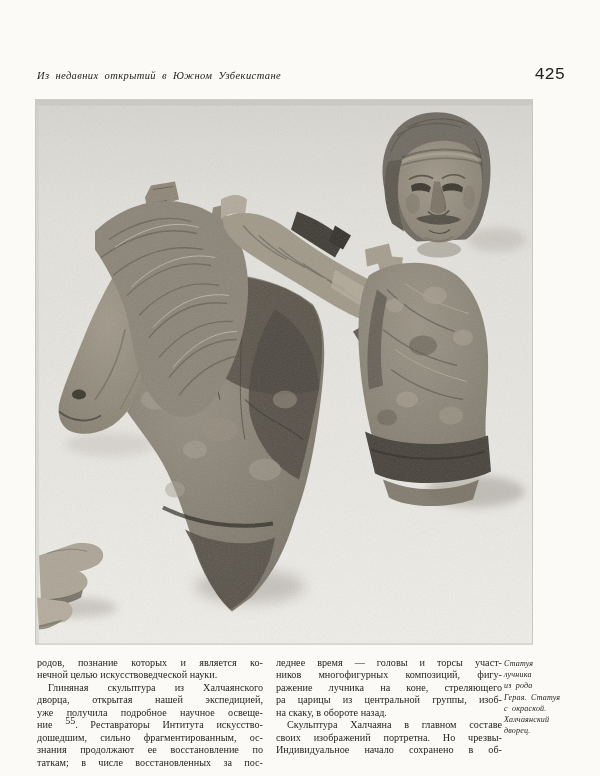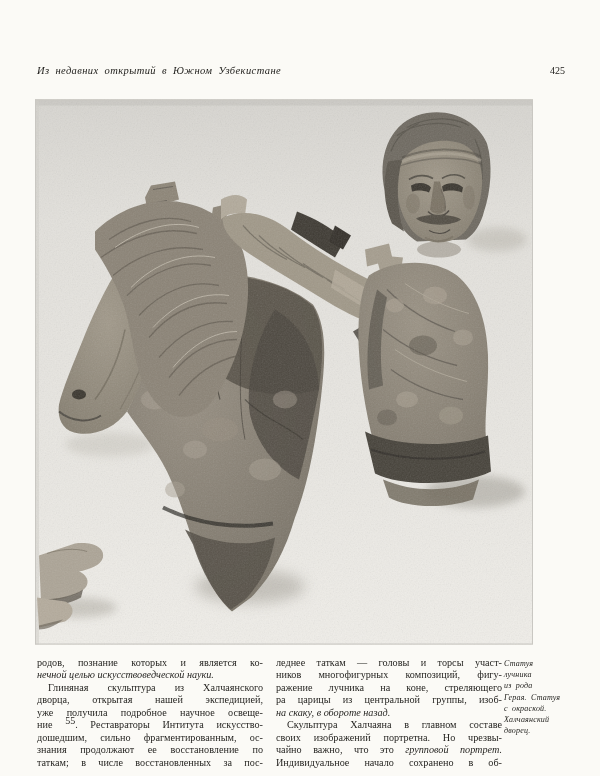--- a/index.html
+++ b/index.html
@@ -14,38 +14,38 @@
   .page{position:absolute;inset:0;margin-top:40px;}
 
   
   .running-head{
     position:absolute;top:25px;left:37px;right:35px;
     display:flex;justify-content:space-between;align-items:baseline;
   }
   .running-title{
     font-style:italic;font-size:10.5px;letter-spacing:.4px;word-spacing:3px;color:#22211e;
   }
-  .page-number{font-size:10px;color:#22211e;}
+  .page-number{font-size:17px;color:#22211e;font-family:Liberation Mono, monospace;}
 
   
   .plate{
     position:absolute;left:35px;top:59px;width:498px;height:546px;
     background:#e6e4df;
   }
   .plate svg{display:block;}
 
   
   .col{
     position:absolute;top:617px;width:226px;
     font-size:10.2px;line-height:12.45px;color:#201f1c;
   }
   .col-left{left:37px;}
   .col-right{left:276px;}
   .tline{text-align:justify;text-align-last:justify;white-space:nowrap;}
-  .tline.end{text-align-last:left;font-style:italic;}
+  .tline.end{text-align-last:left;}
   .tline.indent{text-indent:11px;}
   .tline sup{font-size:10px;line-height:0;vertical-align:4px;}
   .tline i{font-style:italic;}
 
   
   .fig-caption{
     position:absolute;left:504px;top:618px;width:78px;
     font-style:italic;font-size:8px;line-height:11.2px;
     letter-spacing:.2px;word-spacing:2px;color:#23221f;
   }
@@ -209,28 +209,27 @@
       <div class="tline end"><span>нечной целью искусствоведческой науки.</span></div>
       <div class="tline indent"><span>Глиняная скульптура из Халчаянского</span></div>
       <div class="tline"><span>дворца, открытая нашей экспедицией,</span></div>
       <div class="tline"><span>уже получила подробное научное освеще-</span></div>
       <div class="tline"><span>ние </span><sup>55</sup><span>. Реставраторы Интитута искусство-</span></div>
       <div class="tline"><span>дошедшим, сильно фрагментированным, ос-</span></div>
       <div class="tline"><span>знания продолжают ее восстановление по</span></div>
       <div class="tline"><span>таткам; в числе восстановленных за пос-</span></div>
     </div>
   <div class="col col-right">
-      <div class="tline"><span>леднее таткам — головы и торсы участ-</span></div>
+      <div class="tline"><span>леднее время — головы и торсы участ-</span></div>
       <div class="tline"><span>ников многофигурных композиций, фигу-</span></div>
       <div class="tline"><span>ражение лучника на коне, стреляющего</span></div>
       <div class="tline"><span>ра царицы из центральной группы, изоб-</span></div>
       <div class="tline end"><span>на скаку, в обороте назад.</span></div>
       <div class="tline indent"><span>Скульптура Халчаяна в главном составе</span></div>
       <div class="tline"><span>своих изображений портретна. Но чрезвы-</span></div>
-      <div class="tline"><span>чайно важно, что это </span><i>групповой портрет.</i></div>
       <div class="tline"><span>Индивидуальное начало сохранено в об-</span></div>
     </div>
   <div class="fig-caption">
       <div class="cap-line">Статуя</div>
       <div class="cap-line">лучника</div>
       <div class="cap-line">из рода</div>
       <div class="cap-line">Герая. Статуя</div>
       <div class="cap-line">с окраской.</div>
       <div class="cap-line">Халчаянский</div>
       <div class="cap-line">дворец.</div>

